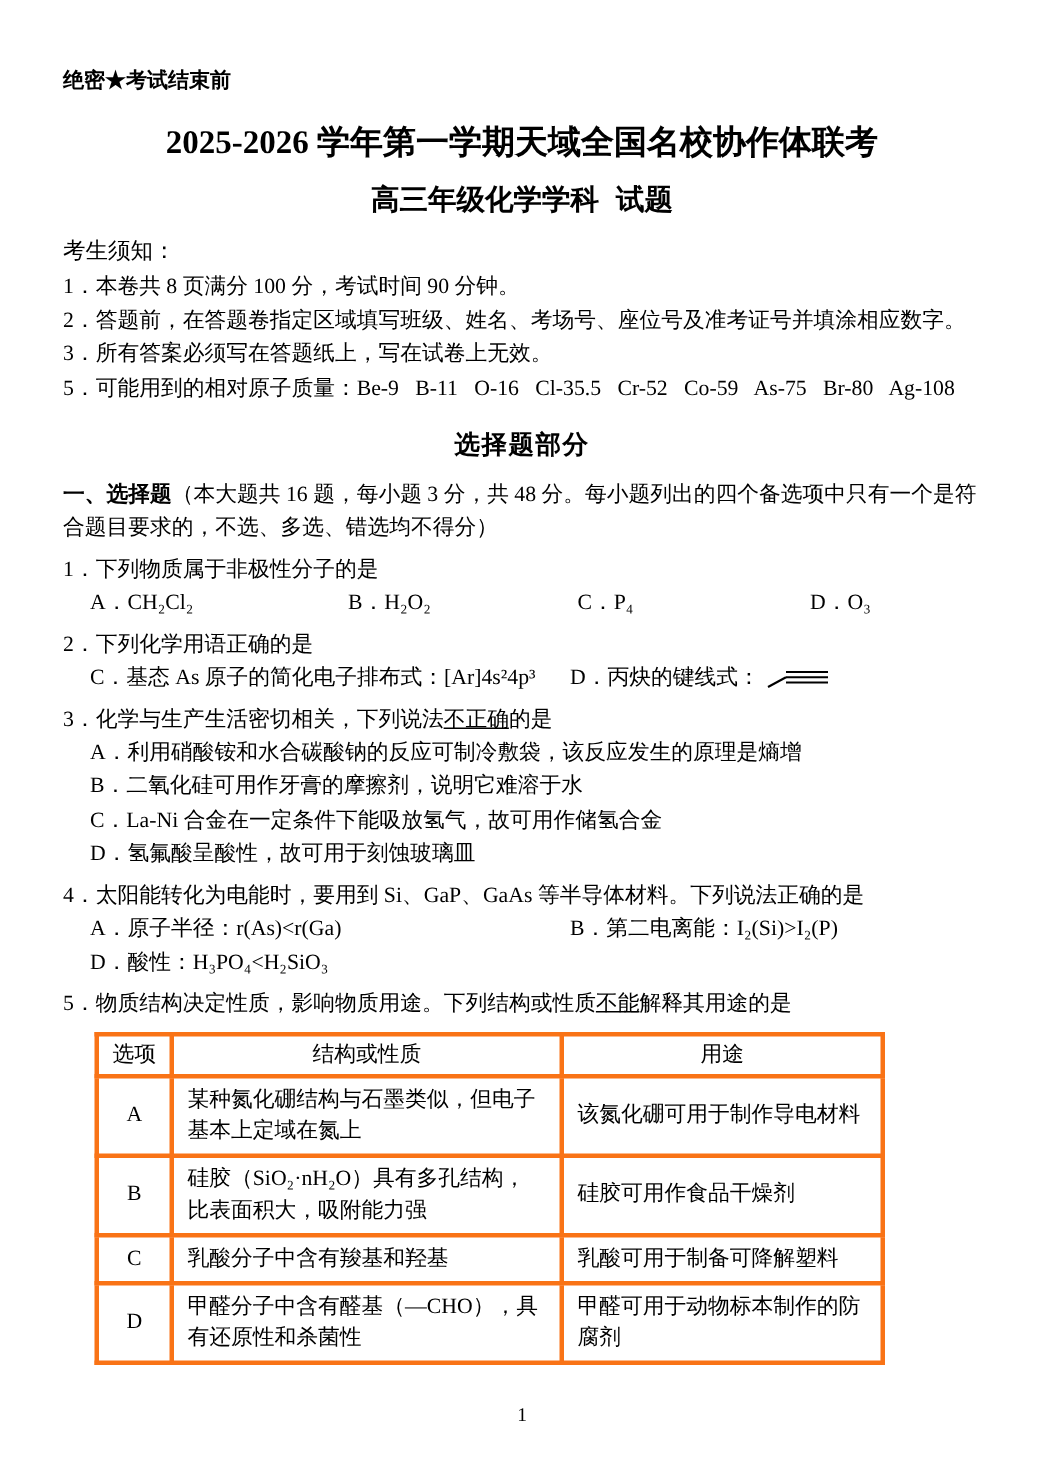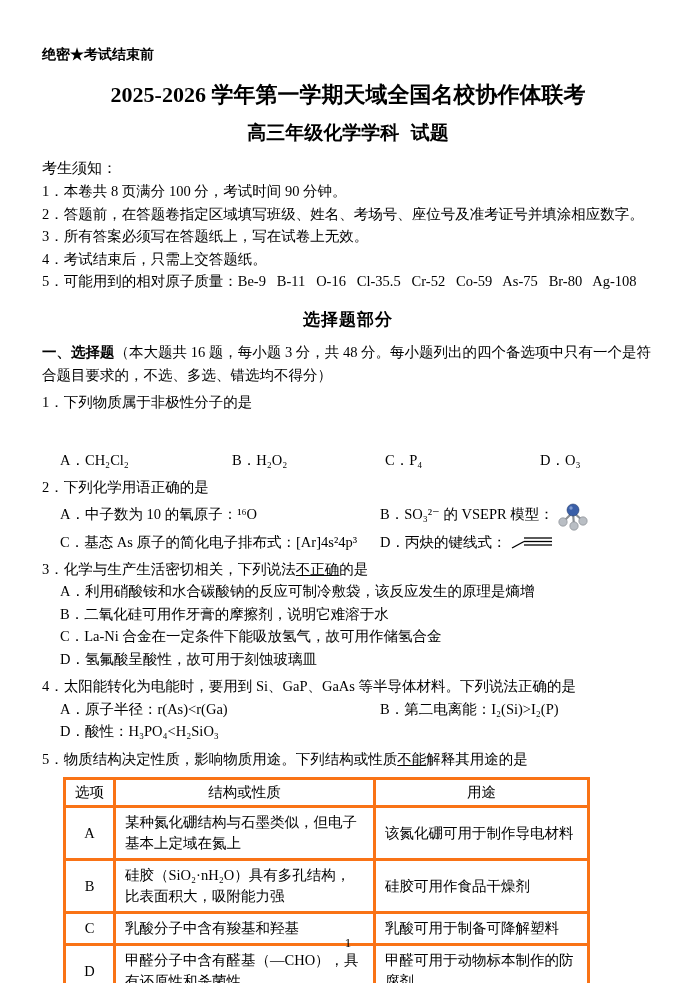--- a/index.html
+++ b/index.html
@@ -20,21 +20,21 @@
   .notice-item { white-space:pre-wrap; }
 
   .section-title { text-align:center; font-weight:bold; font-size:17px; margin:14px 0 8px 0; letter-spacing:1px; }
 
   .intro { }
   .intro-bold { font-weight:bold; }
 
   .question { margin-top:5px; }
   .emphasis { text-decoration:underline; }
 
-  .opt-row-4 { display:grid; grid-template-columns:172px 153px 155px 1fr; padding-left:18px;margin-top:35px; }
+  .opt-row-4 { display:grid; grid-template-columns:172px 153px 155px 1fr; padding-left:18px; }
   .opt-row-2 { display:grid; grid-template-columns:320px 1fr; padding-left:18px; }
   .opt-line  { padding-left:18px; }
   .opt-with-img { display:flex; align-items:center; gap:4px; }
   .mol-svg { display:inline-block; vertical-align:middle; }
 
   table.q-table { border-collapse:collapse; margin:7px 0 0 21px; font-size:14.5px; line-height:1.45; }
   table.q-table th, table.q-table td { border:3px solid #f97316; padding:4px 9px; font-weight:normal; vertical-align:middle; }
   table.q-table th { text-align:center; padding:2px 9px; }
   td.cell-center { text-align:center; }
   .col-opt { width:50px; }
@@ -50,58 +50,39 @@
 
   <div class="classification">绝密★考试结束前</div>
   <div class="title">2025-2026 学年第一学期天域全国名校协作体联考</div>
   <div class="subtitle">高三年级化学学科 试题</div>
 
   <div class="notice">
     <div class="notice-heading">考生须知：</div>
     <div class="notice-item">1．本卷共 8 页满分 100 分，考试时间 90 分钟。</div>
     <div class="notice-item">2．答题前，在答题卷指定区域填写班级、姓名、考场号、座位号及准考证号并填涂相应数字。</div>
     <div class="notice-item">3．所有答案必须写在答题纸上，写在试卷上无效。</div>
-    <div class="notice-item">4．考试结束后，只需上交答题纸。</div>
     <div class="notice-item">5．可能用到的相对原子质量：Be-9   B-11   O-16   Cl-35.5   Cr-52   Co-59   As-75   Br-80   Ag-108</div>
   </div>
 
   <div class="section-title">选择题部分</div>
 
   <div class="intro"><span class="intro-bold">一、选择题</span><span>（本大题共 16 题，每小题 3 分，共 48 分。每小题列出的四个备选项中只有一个是符合题目要求的，不选、多选、错选均不得分）</span></div>
 
   <div class="question">
     <div>1．下列物质属于非极性分子的是</div>
     <div class="opt-row-4">
       <span>A．CH₂Cl₂</span>
       <span>B．H₂O₂</span>
       <span>C．P₄</span>
       <span>D．O₃</span>
     </div>
   </div>
 
   <div class="question">
     <div>2．下列化学用语正确的是</div>
-    <div class="opt-row-2">
-      <span class="opt-with-img">
-          <span>A．中子数为 10 的氧原子：¹⁶O</span>
-        </span>
-      <span class="opt-with-img">
-        <span>B．SO₃²⁻ 的 VSEPR 模型：</span>
-        <svg class="mol-svg" width="30" height="32" viewBox="0 0 30 32">
-          <line x1="15" y1="13" x2="5" y2="23" stroke="#8a8f94" stroke-width="2.2"></line>
-          <line x1="15" y1="13" x2="25" y2="22" stroke="#8a8f94" stroke-width="2.2"></line>
-          <line x1="15" y1="13" x2="16" y2="27" stroke="#8a8f94" stroke-width="2.2"></line>
-          <circle cx="5" cy="23" r="4.2" fill="#b9bec4" stroke="#7d8288" stroke-width="0.6"></circle>
-          <circle cx="25" cy="22" r="4.2" fill="#b9bec4" stroke="#7d8288" stroke-width="0.6"></circle>
-          <circle cx="16" cy="27" r="4.2" fill="#b9bec4" stroke="#7d8288" stroke-width="0.6"></circle>
-          <circle cx="15" cy="11" r="6" fill="#3a5fa8" stroke="#26406f" stroke-width="0.6"></circle>
-          <circle cx="13" cy="9" r="1.7" fill="#7f9bd0"></circle>
-        </svg>
-      </span>
-    </div>
     <div class="opt-row-2">
       <span class="opt-with-img">
           <span>C．基态 As 原子的简化电子排布式：[Ar]4s²4p³</span>
         </span>
       <span class="opt-with-img">
         <span>D．丙炔的键线式：</span>
         <svg class="mol-svg" width="46" height="16" viewBox="0 0 46 16">
           <line x1="2" y1="14" x2="14" y2="7.5" stroke="#000" stroke-width="1.4"></line>
           <line x1="14" y1="4" x2="42" y2="4" stroke="#000" stroke-width="1.3"></line>
           <line x1="14" y1="7.5" x2="42" y2="7.5" stroke="#000" stroke-width="1.3"></line>

